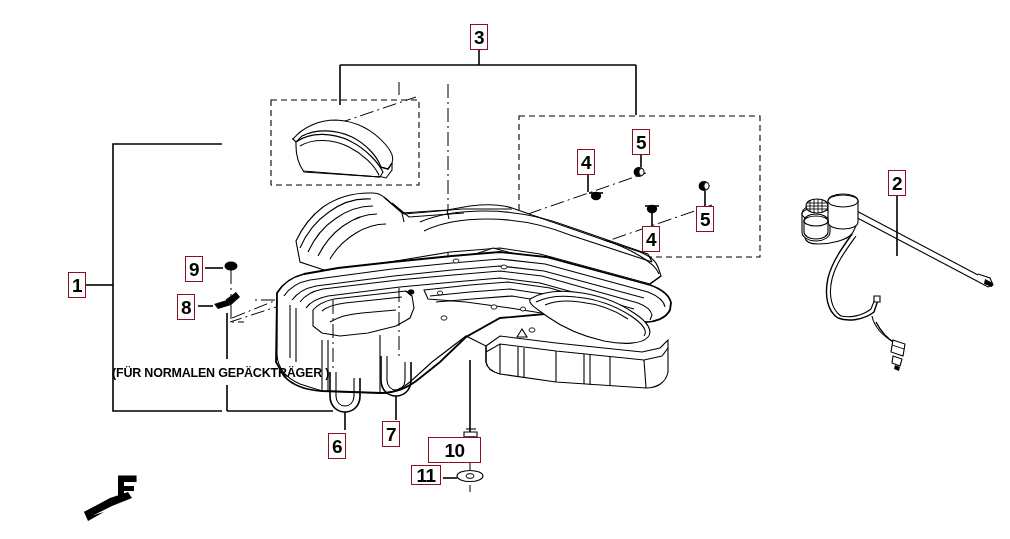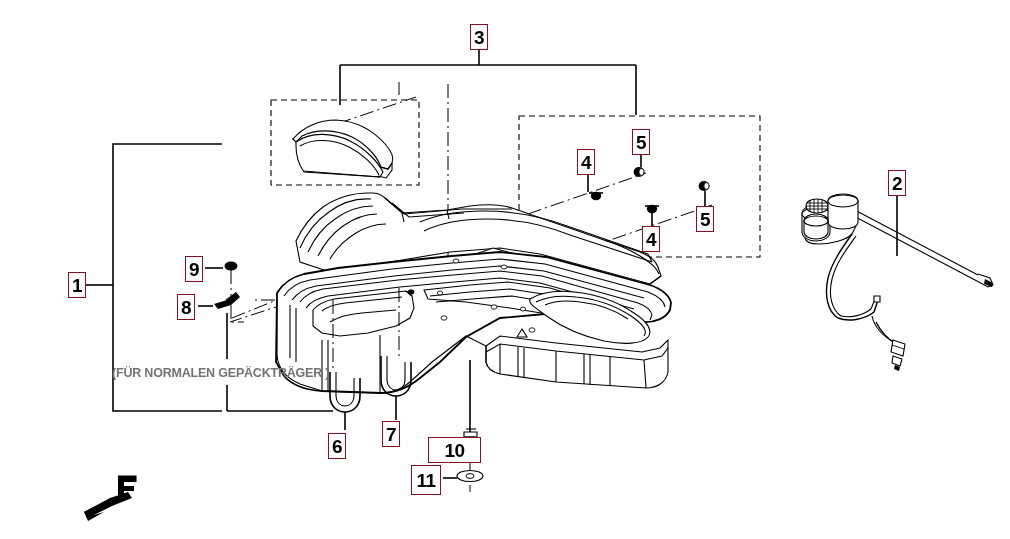--- a/index.html
+++ b/index.html
@@ -35,21 +35,21 @@
     z-index:20;
     user-select:none;
   }
   .callout.w2{font-size:19px;}
 
   .note{
     position:absolute;
     font-family:"Liberation Sans", sans-serif;
     font-weight:bold;
     font-size:12.5px;
-    color:#737373;
+    color:#000000;
     white-space:nowrap;
     letter-spacing:-0.2px;
     z-index:15;
   }
 </style>
 </head>
 <body>
 
 <div id="diagram-root">
 
@@ -395,17 +395,17 @@
   <div class="callout" style="left:470px;top:24px;width:18px;height:26px;">3</div>
   <div class="callout" style="left:577px;top:149px;width:18px;height:26px;">4</div>
   <div class="callout" style="left:642px;top:226px;width:18px;height:26px;">4</div>
   <div class="callout" style="left:632px;top:129px;width:18px;height:26px;">5</div>
   <div class="callout" style="left:696px;top:206px;width:18px;height:26px;">5</div>
   <div class="callout" style="left:328px;top:433px;width:18px;height:26px;">6</div>
   <div class="callout" style="left:382px;top:421px;width:18px;height:26px;">7</div>
   <div class="callout" style="left:177px;top:294px;width:18px;height:26px;">8</div>
   <div class="callout" style="left:185px;top:256px;width:18px;height:26px;">9</div>
   <div class="callout w2" style="left:428px;top:437px;width:53px;height:26px;">10</div>
-  <div class="callout w2" style="left:411px;top:465px;width:30px;height:30px;">11</div>
+  <div class="callout w2" style="left:411px;top:465px;width:30px;height:20px;">11</div>
 
   <div class="note" style="left:112px;top:366px;">(FÜR NORMALEN GEPÄCKTRÄGER )</div>
 
 </div>
 
 </body></html>

